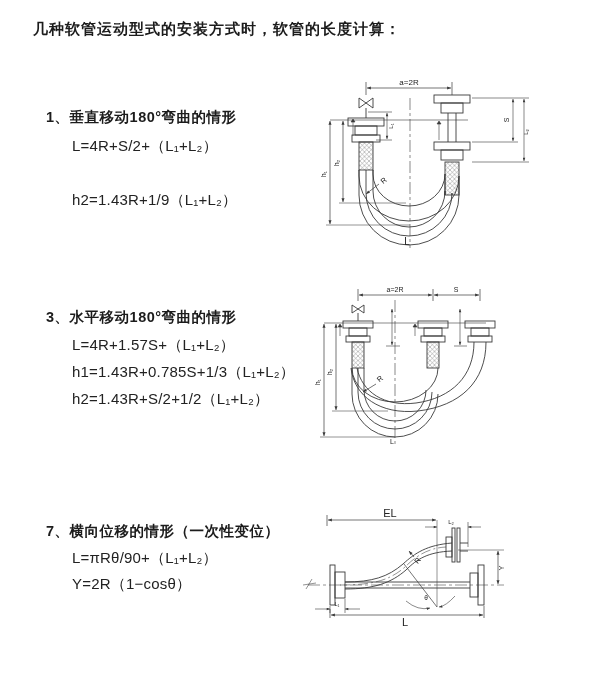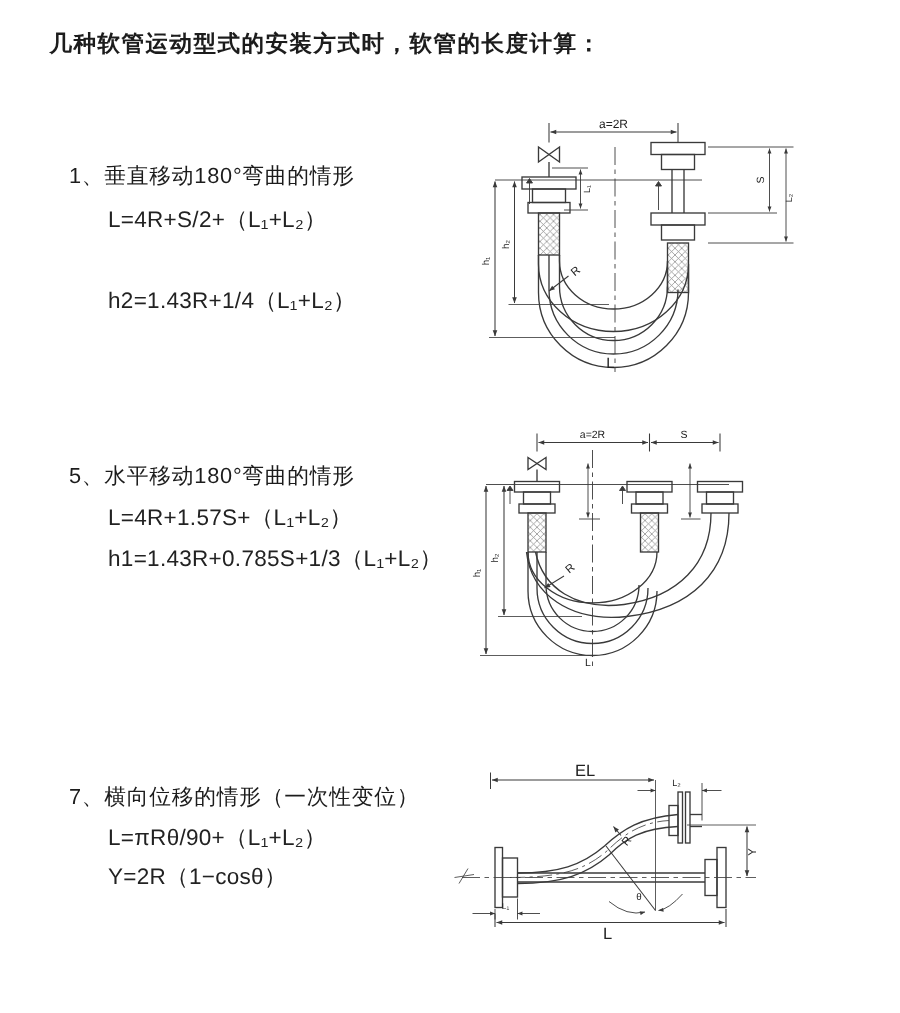--- a/index.html
+++ b/index.html
@@ -1,37 +1,38 @@
 <!DOCTYPE html>
 <html><head>
 <meta charset="utf-8">
 <style>
   html,body{margin:0;padding:0;background:#fff;}
   .canvas{position:relative;width:600px;height:675px;background:#ffffff;overflow:hidden;
           font-family:"Liberation Sans","DejaVu Sans",sans-serif;color:#1c1c1c;}
   .title{position:absolute;left:33px;top:20px;font-size:15px;font-weight:bold;letter-spacing:1px;}
-  .heading{position:absolute;font-size:14.5px;font-weight:normal;letter-spacing:0.5px;}
+  .heading{position:absolute;font-size:14.5px;font-weight:bold;letter-spacing:0.5px;}
   .formula{position:absolute;font-size:15px;font-weight:400;letter-spacing:0.2px;color:#222;}
   svg{position:absolute;}
   svg text{font-family:"Liberation Sans","DejaVu Sans",sans-serif;fill:#222;stroke:none;}
 </style>
 </head>
 <body>
 
 <div class="canvas">
 
   <div class="title">几种软管运动型式的安装方式时，软管的长度计算：</div>
 
   <div class="heading" style="left:46px;top:108px">1、垂直移动180°弯曲的情形</div>
   <div class="formula" style="left:72px;top:137px">L=4R+S/2+（L₁+L₂）</div>
-  <div class="formula" style="left:72px;top:191px">h2=1.43R+1/4（L₁+L₂）</div>
-
-  <div class="heading" style="left:46px;top:308px">5、水平移动180°弯曲的情形</div>
+  <div class="formula" style="left:72px;top:191px">h2=1.43R+1/9（L₁+L₂）</div>
+
+  <div class="heading" style="left:46px;top:308px">3、水平移动180°弯曲的情形</div>
   <div class="formula" style="left:72px;top:336px">L=4R+1.57S+（L₁+L₂）</div>
   <div class="formula" style="left:72px;top:363px">h1=1.43R+0.785S+1/3（L₁+L₂）</div>
+  <div class="formula" style="left:72px;top:390px">h2=1.43R+S/2+1/2（L₁+L₂）</div>
 
   <div class="heading" style="left:46px;top:522px">7、横向位移的情形（一次性变位）</div>
   <div class="formula" style="left:72px;top:549px">L=πRθ/90+（L₁+L₂）</div>
   <div class="formula" style="left:72px;top:575px">Y=2R（1−cosθ）</div>
 
   <svg style="left:306px;top:62px" width="240" height="200" viewBox="0 0 240 200">
     <defs>
       <marker id="ar1" viewBox="0 0 10 8" refX="9.3" refY="4" markerWidth="7" markerHeight="5" orient="auto-start-reverse">
         <path d="M0.5 0.5 L9.5 4 L0.5 7.5 Z" fill="#3a3a3a"></path>
       </marker>

